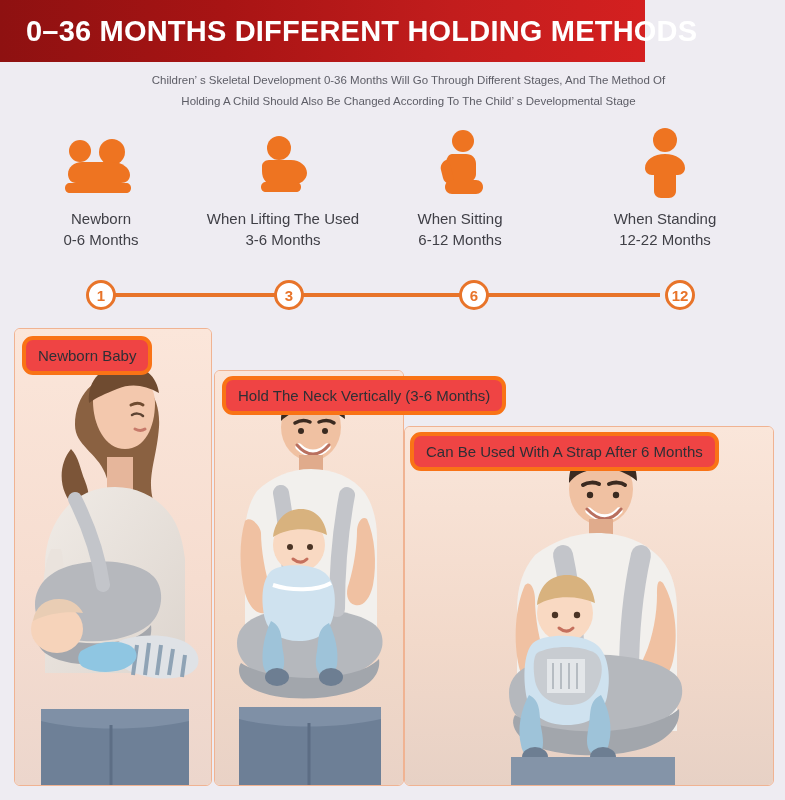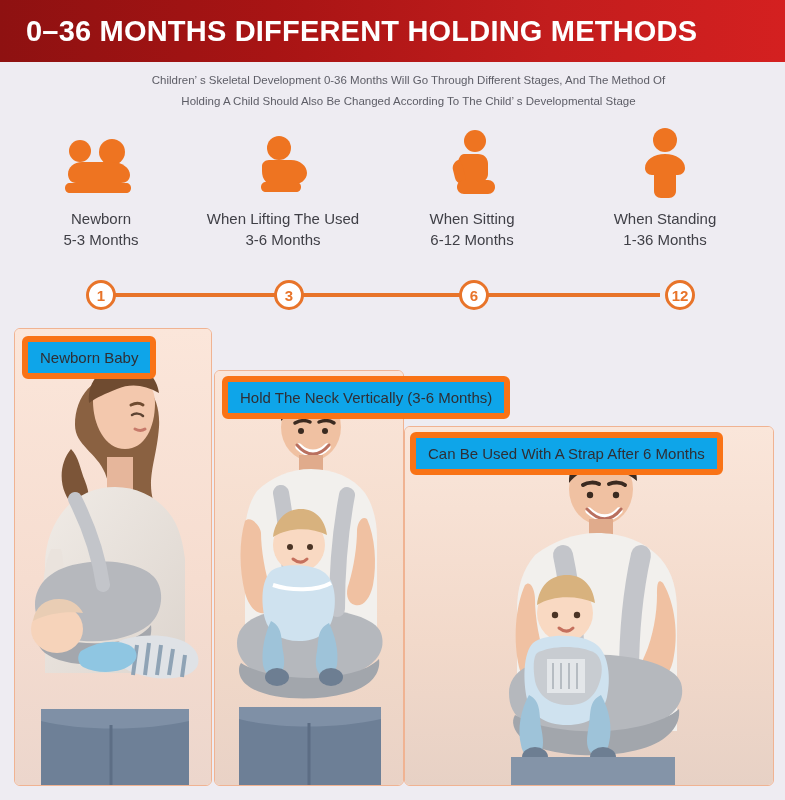--- a/index.html
+++ b/index.html
@@ -18,21 +18,21 @@
     width: 785px;
     height: 800px;
     background: #eeecf2;
     overflow: hidden;
   }
 
   
   .header-bar {
     position: absolute;
     left: 0; top: 0;
-    width: 785px;
+    width: 645px;
     height: 62px;
     background: linear-gradient(90deg, #8e1111 0%, #a81414 35%, #c21d1d 70%, #d42020 100%);
     display: flex;
     align-items: center;
   }
   .header-title {
     color: #ffffff;
     font-size: 29px;
     font-weight: bold;
     letter-spacing: 0.2px;
@@ -116,23 +116,23 @@
   
   .card {
     position: absolute;
     background: #fdece3;
     border: 1px solid #f0b392;
     border-radius: 6px;
     overflow: hidden;
   }
   .card-caption {
     position: absolute;
-    background: #0ea5e9;
-    border: 6px solid #f97316;
-    border-radius: 6px;
+    background: #ef4444;
+    border: 4px solid #f97316;
+    border-radius: 11px;
     color: #2f2f35;
     font-size: 15px;
     padding: 7px 12px;
     white-space: nowrap;
     z-index: 5;
   }
 
   
   #card-newborn { left: 14px; top: 328px; width: 196px; height: 456px; }
   #caption-newborn { left: 22px; top: 336px; }
@@ -168,38 +168,38 @@
         <svg width="86" height="62" viewBox="0 0 86 62">
           <g fill="#ee7421">
             <circle cx="22" cy="13" r="11"></circle>
             <circle cx="54" cy="14" r="13"></circle>
             <path d="M10 36c0-7 6-12 14-12h30c10 0 18 6 18 13 0 5-4 8-9 8H18c-5 0-8-4-8-9z"></path>
             <path d="M12 45h56c3 0 5 2 5 5s-2 5-5 5H12c-3 0-5-2-5-5s2-5 5-5z"></path>
           </g>
         </svg>
       </div>
       <div class="stage-label">Newborn</div>
-      <div class="stage-label">5-3 Months</div>
+      <div class="stage-label">0-6 Months</div>
     </div>
 
     <div class="stage" style="left:190px; top:0; width:186px;">
       <div class="icon-wrap">
         <svg width="70" height="64" viewBox="0 0 70 64">
           <g fill="#ee7421">
             <circle cx="31" cy="12" r="12"></circle>
             <path d="M14 30c0-3 3-6 7-6h22c9 0 16 6 16 13s-7 12-16 12H27l-6 6-3-9c-3-3-4-7-4-11v-5z"></path>
             <path d="M18 46h30c3 0 5 2 5 5s-2 5-5 5H18c-3 0-5-2-5-5s2-5 5-5z"></path>
           </g>
         </svg>
       </div>
       <div class="stage-label">When Lifting The Used</div>
       <div class="stage-label">3-6 Months</div>
     </div>
 
-    <div class="stage" style="left:396px; top:0; width:152px;">
+    <div class="stage" style="left:384px; top:0; width:152px;">
       <div class="icon-wrap">
         <svg width="56" height="70" viewBox="0 0 56 70">
           <g fill="#ee7421">
             <circle cx="31" cy="11" r="11"></circle>
             <path d="M20 24h14c6 0 10 4 10 10v10c0 5-4 8-9 8H24c-6 0-10-4-10-9V34c0-6 3-10 6-10z"></path>
             <path d="M14 30c-4 2-6 6-5 10l2 8c1 4 4 6 7 5 3-1 4-4 3-8l-2-7c-1-5-3-9-5-8z"></path>
             <path d="M20 50h24c4 0 7 3 7 7s-3 7-7 7H20c-4 0-7-3-7-7s3-7 7-7z"></path>
           </g>
         </svg>
       </div>
@@ -210,21 +210,21 @@
     <div class="stage" style="left:582px; top:0; width:166px;">
       <div class="icon-wrap">
         <svg width="60" height="72" viewBox="0 0 60 72">
           <g fill="#ee7421">
             <circle cx="30" cy="12" r="12"></circle>
             <path d="M30 26c11 0 20 6 20 14 0 4-3 7-7 7h-2v16c0 4-3 7-7 7h-8c-4 0-7-3-7-7V47h-2c-4 0-7-3-7-7 0-8 9-14 20-14z"></path>
           </g>
         </svg>
       </div>
       <div class="stage-label">When Standing</div>
-      <div class="stage-label">1-36 Months</div>
+      <div class="stage-label">12-22 Months</div>
     </div>
 
   </div>
 
   <div class="timeline">
     <div class="timeline-line"></div>
     <div class="node" style="left:86px;">1</div>
     <div class="node" style="left:274px;">3</div>
     <div class="node" style="left:459px;">6</div>
     <div class="node" style="left:645px;margin-left:20px;">12</div>

